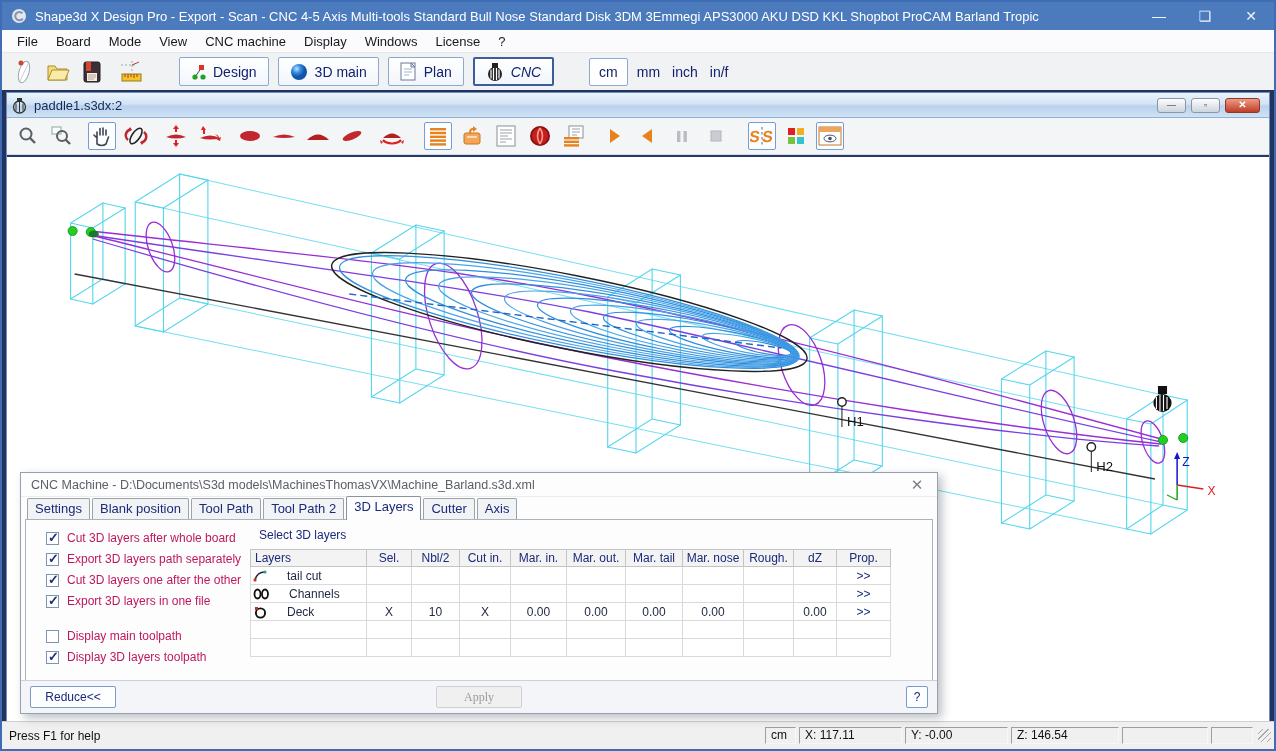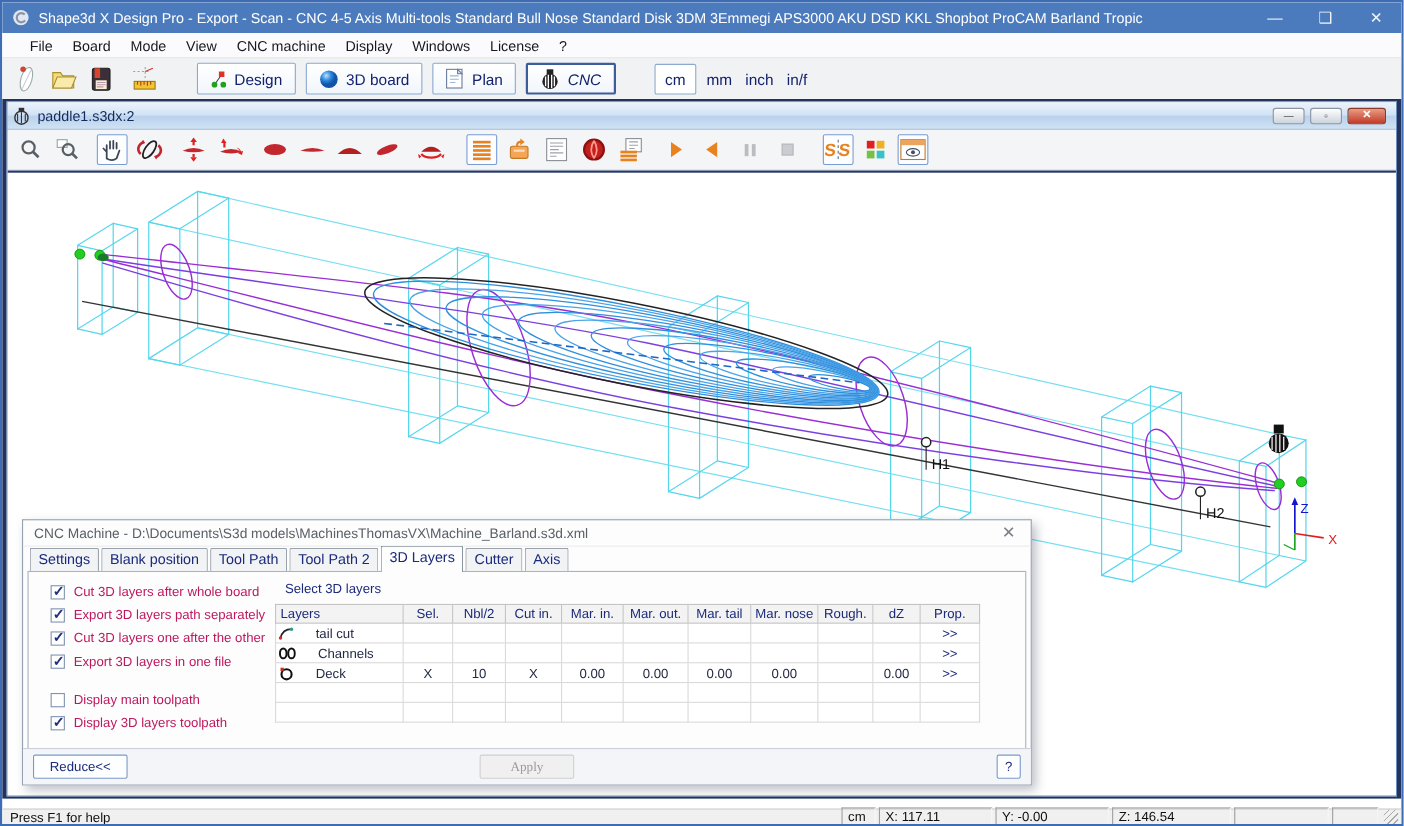--- a/index.html
+++ b/index.html
@@ -7,21 +7,21 @@
   #window{position:relative;width:1276px;height:751px;background:#fff;border:2px solid #3f6db5;overflow:hidden;}
 
   
   .titlebar{position:absolute;left:0;top:0;right:0;height:28px;background:#4b7bbd;display:flex;align-items:center;color:#fff;font-size:13px;}
   .app-icon{margin:0 8px 0 9px;display:flex;}
   .title-text{white-space:nowrap;overflow:hidden;}
   .win-controls{margin-left:auto;display:flex;height:100%;}
   .wc{width:46px;display:flex;align-items:center;justify-content:center;font-size:14px;color:#eef3fa;}
 
   
-  .menubar{position:absolute;left:0;top:28px;right:0;height:22px;background:#fbfbfd;display:flex;align-items:center;font-size:13px;color:#17171f;padding-left:16px;}
+  .menubar{position:absolute;left:0;top:28px;right:0;height:22px;background:#fbfbfd;display:flex;align-items:center;font-size:13px;color:#17171f;padding-left:6px;}
   .menu-item{padding:2px 9px;cursor:default;}
 
   
   .toolbar{position:absolute;left:0;top:50px;right:0;height:38px;background:#f1f2f4;border-top:1px solid #e4e6ea;display:flex;align-items:center;padding-left:5px;}
   .ticon{width:34px;height:30px;display:flex;align-items:center;justify-content:center;border-radius:2px;}
   .tbtn{height:29px;border:1px solid #8caacf;border-radius:2px;background:linear-gradient(#ffffff,#f1f6fc);display:flex;align-items:center;gap:7px;padding:0 11px;font-size:14px;color:#13226e;margin-right:9px;justify-content:center;}
   .tbtn.strong{border:2px solid #3d5c9a;font-style:italic;}
   .unit{font-size:14px;color:#13226e;padding:0 6px;}
   .unit.active{border:1px solid #8caacf;background:#fff;padding:5px 9px;border-radius:2px;margin-right:3px;}
 
@@ -57,21 +57,21 @@
   .grid th.l{text-align:left;padding-left:4px;}
   .grid td{border:1px solid #dadada;height:18px;color:#232b45;text-align:center;font-size:12px;padding:0 2px;overflow:hidden;white-space:nowrap;}
   .grid td.l{text-align:left;padding-left:2px;}
   .layer-cell{display:flex;align-items:center;gap:20px;text-align:center;}
   .btnbar{position:absolute;left:0;right:0;bottom:0;height:33px;background:#f3f5f8;border-top:1px solid #ccd1d9;display:flex;align-items:center;padding:0 9px;}
   .dbtn{height:22px;border:1px solid #7a9ac8;background:#fdfeff;color:#1b2a7a;font-size:12px;display:flex;align-items:center;justify-content:center;border-radius:2px;padding:0 10px;}
   .dbtn.apply{position:absolute;left:50%;transform:translateX(-50%);width:86px;border:1px solid #d0d0d0;background:#f0f0f0;color:#9b9b9b;font-family:Liberation Serif, serif;}
   .dbtn.help{margin-left:auto;width:22px;padding:0;}
 
   
-  .statusbar{position:absolute;left:0;bottom:0;right:0;height:14px;background:#f0f0f0;border-top:1px solid #cfcfcf;display:flex;align-items:center;font-size:12px;color:#101010;padding:0 3px;}
+  .statusbar{position:absolute;left:0;bottom:0;right:0;height:28px;background:#f0f0f0;border-top:1px solid #cfcfcf;display:flex;align-items:center;font-size:12px;color:#101010;padding:0 3px;}
   .shelp{flex:1;padding-left:4px;}
   .scell{border:1px solid;border-color:#9e9e9e #f7f7f7 #f7f7f7 #9e9e9e;height:17px;line-height:15px;padding:0 5px;margin-right:3px;font-size:12px;white-space:nowrap;overflow:hidden;}
   .grip{width:13px;height:13px;margin-left:2px;background:repeating-linear-gradient(135deg,transparent 0 3px,#a9a9a9 3px 4px);}
 </style>
 </head>
 <body>
 
 <div id="window">
 
   <div class="titlebar">
@@ -145,21 +145,21 @@
       <svg width="18" height="18">
           <defs>
             <radialGradient id="sg" cx="35%" cy="30%">
               <stop offset="0%" stop-color="#bfe0ff"></stop>
               <stop offset="55%" stop-color="#2f8ae0"></stop>
               <stop offset="100%" stop-color="#1255a8"></stop>
             </radialGradient>
           </defs>
           <circle cx="9" cy="9" r="8" fill="url(#sg)"></circle>
         </svg>
-      <span>3D board</span>
+      <span>3D main</span>
     </span>
     <span class="tbtn">
       <svg width="17" height="19">
           <rect x="1" y="1" width="14" height="17" fill="#fff" stroke="#6a7a9a"></rect>
           <path d="M11 1 l4 4 h-4 z" fill="#dfe8f4" stroke="#6a7a9a"></path>
           <path d="M4 7 h8 M4 10 h8 M4 13 h5" stroke="#9db4d4"></path>
         </svg>
       <span>Plan</span>
     </span>
     <span class="tbtn strong">

